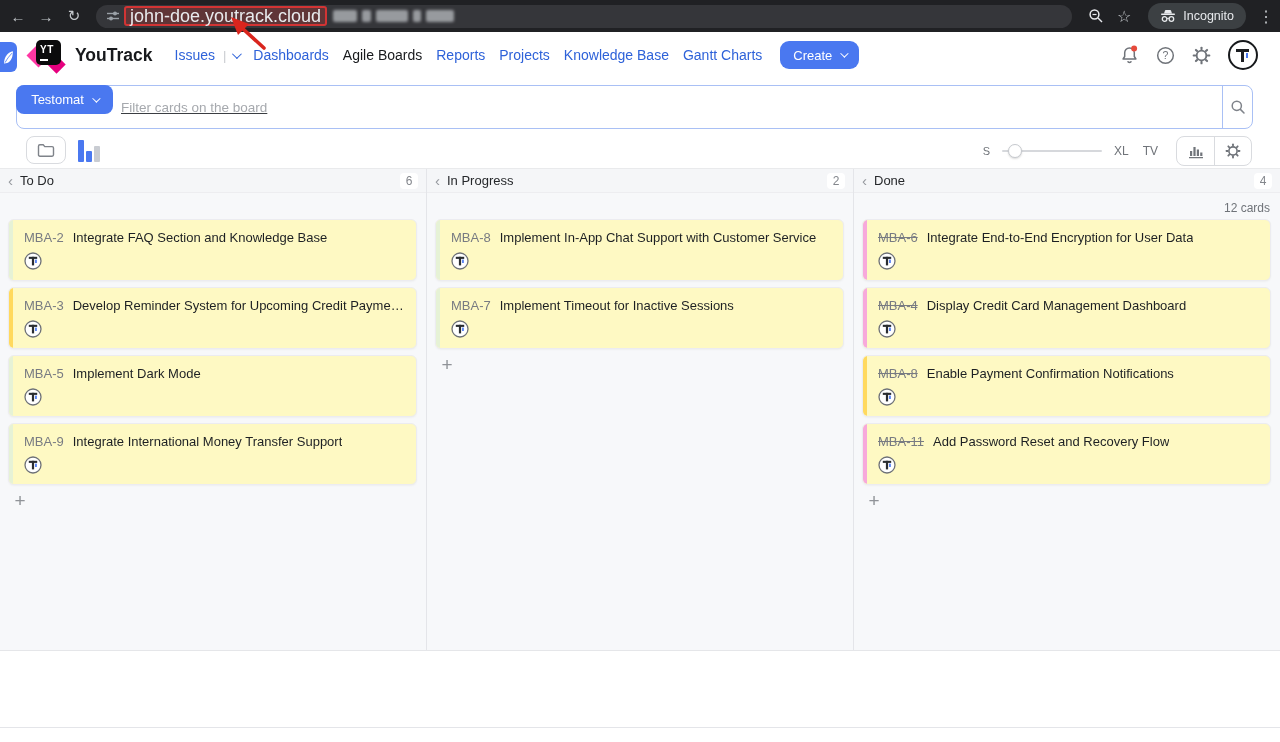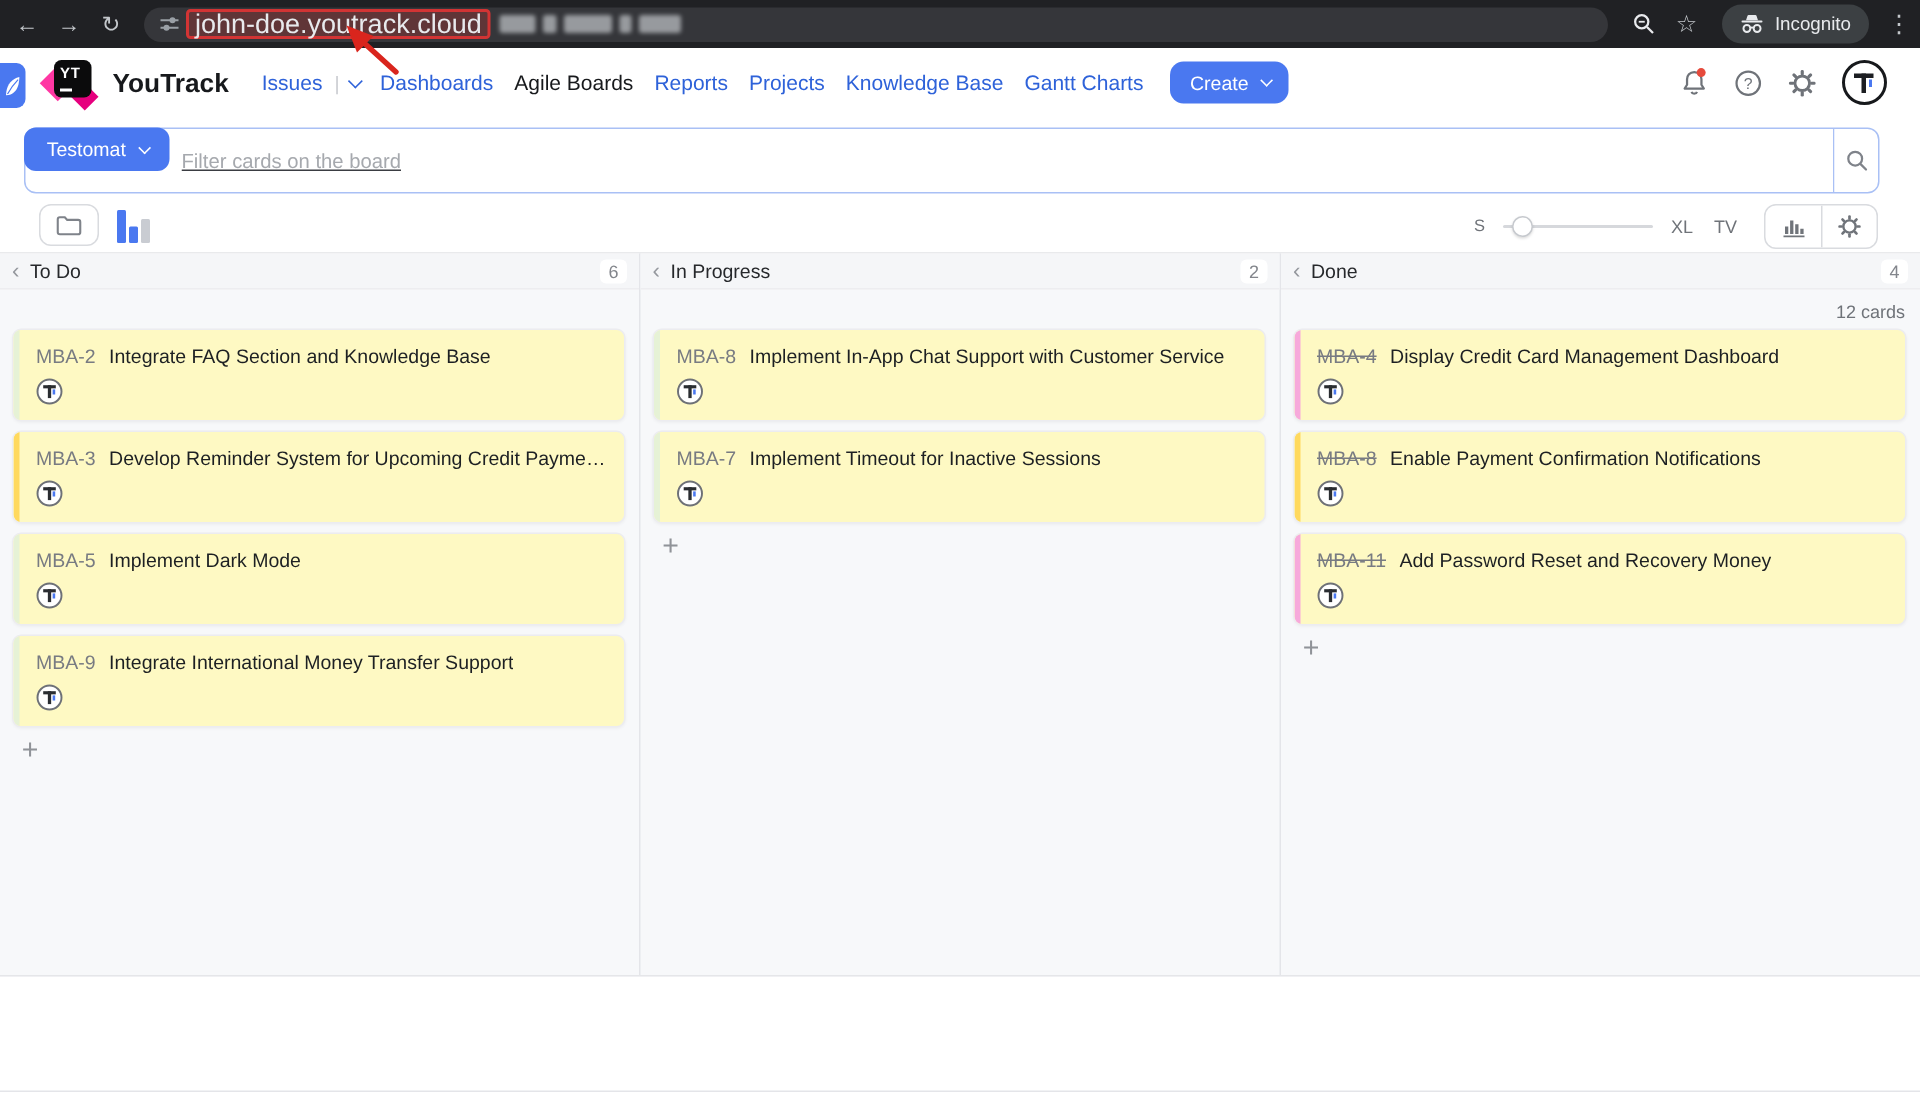--- a/index.html
+++ b/index.html
@@ -414,20 +414,33 @@
   <div class="column">
     <div class="col-header">
       <span class="col-collapse">‹</span>
       <span class="col-name">Done</span>
       <span class="col-count">4</span>
     </div>
     <div class="card-list">
       <div class="card" data-stripe="pink">
         <span class="stripe"></span>
         <div class="card-top">
+          <span class="card-id" data-done="true">MBA-6</span>
+          <span class="card-title">Integrate End-to-End Encryption for User Data</span>
+        </div>
+        <span class="card-avatar"><svg width="18" height="18" viewBox="0 0 18 18">
+              <circle cx="9" cy="9" r="8" fill="#fff" stroke="#6e7177" stroke-width="1.3"></circle>
+              <rect x="4.8" y="4.8" width="8.4" height="2.1" fill="#2a2d31"></rect>
+              <rect x="7.9" y="4.8" width="2.2" height="8.6" fill="#2a2d31"></rect>
+              <rect x="11.1" y="7.6" width="1.7" height="3.4" fill="#4a78f0"></rect>
+            </svg></span>
+      </div>
+      <div class="card" data-stripe="pink">
+        <span class="stripe"></span>
+        <div class="card-top">
           <span class="card-id" data-done="true">MBA-4</span>
           <span class="card-title">Display Credit Card Management Dashboard</span>
         </div>
         <span class="card-avatar"><svg width="18" height="18" viewBox="0 0 18 18">
               <circle cx="9" cy="9" r="8" fill="#fff" stroke="#6e7177" stroke-width="1.3"></circle>
               <rect x="4.8" y="4.8" width="8.4" height="2.1" fill="#2a2d31"></rect>
               <rect x="7.9" y="4.8" width="2.2" height="8.6" fill="#2a2d31"></rect>
               <rect x="11.1" y="7.6" width="1.7" height="3.4" fill="#4a78f0"></rect>
             </svg></span>
       </div>
@@ -441,21 +454,21 @@
               <circle cx="9" cy="9" r="8" fill="#fff" stroke="#6e7177" stroke-width="1.3"></circle>
               <rect x="4.8" y="4.8" width="8.4" height="2.1" fill="#2a2d31"></rect>
               <rect x="7.9" y="4.8" width="2.2" height="8.6" fill="#2a2d31"></rect>
               <rect x="11.1" y="7.6" width="1.7" height="3.4" fill="#4a78f0"></rect>
             </svg></span>
       </div>
       <div class="card" data-stripe="pink">
         <span class="stripe"></span>
         <div class="card-top">
           <span class="card-id" data-done="true">MBA-11</span>
-          <span class="card-title">Add Password Reset and Recovery Money</span>
+          <span class="card-title">Add Password Reset and Recovery Flow</span>
         </div>
         <span class="card-avatar"><svg width="18" height="18" viewBox="0 0 18 18">
               <circle cx="9" cy="9" r="8" fill="#fff" stroke="#6e7177" stroke-width="1.3"></circle>
               <rect x="4.8" y="4.8" width="8.4" height="2.1" fill="#2a2d31"></rect>
               <rect x="7.9" y="4.8" width="2.2" height="8.6" fill="#2a2d31"></rect>
               <rect x="11.1" y="7.6" width="1.7" height="3.4" fill="#4a78f0"></rect>
             </svg></span>
       </div>
       <span class="add-card">+</span>
     </div>

